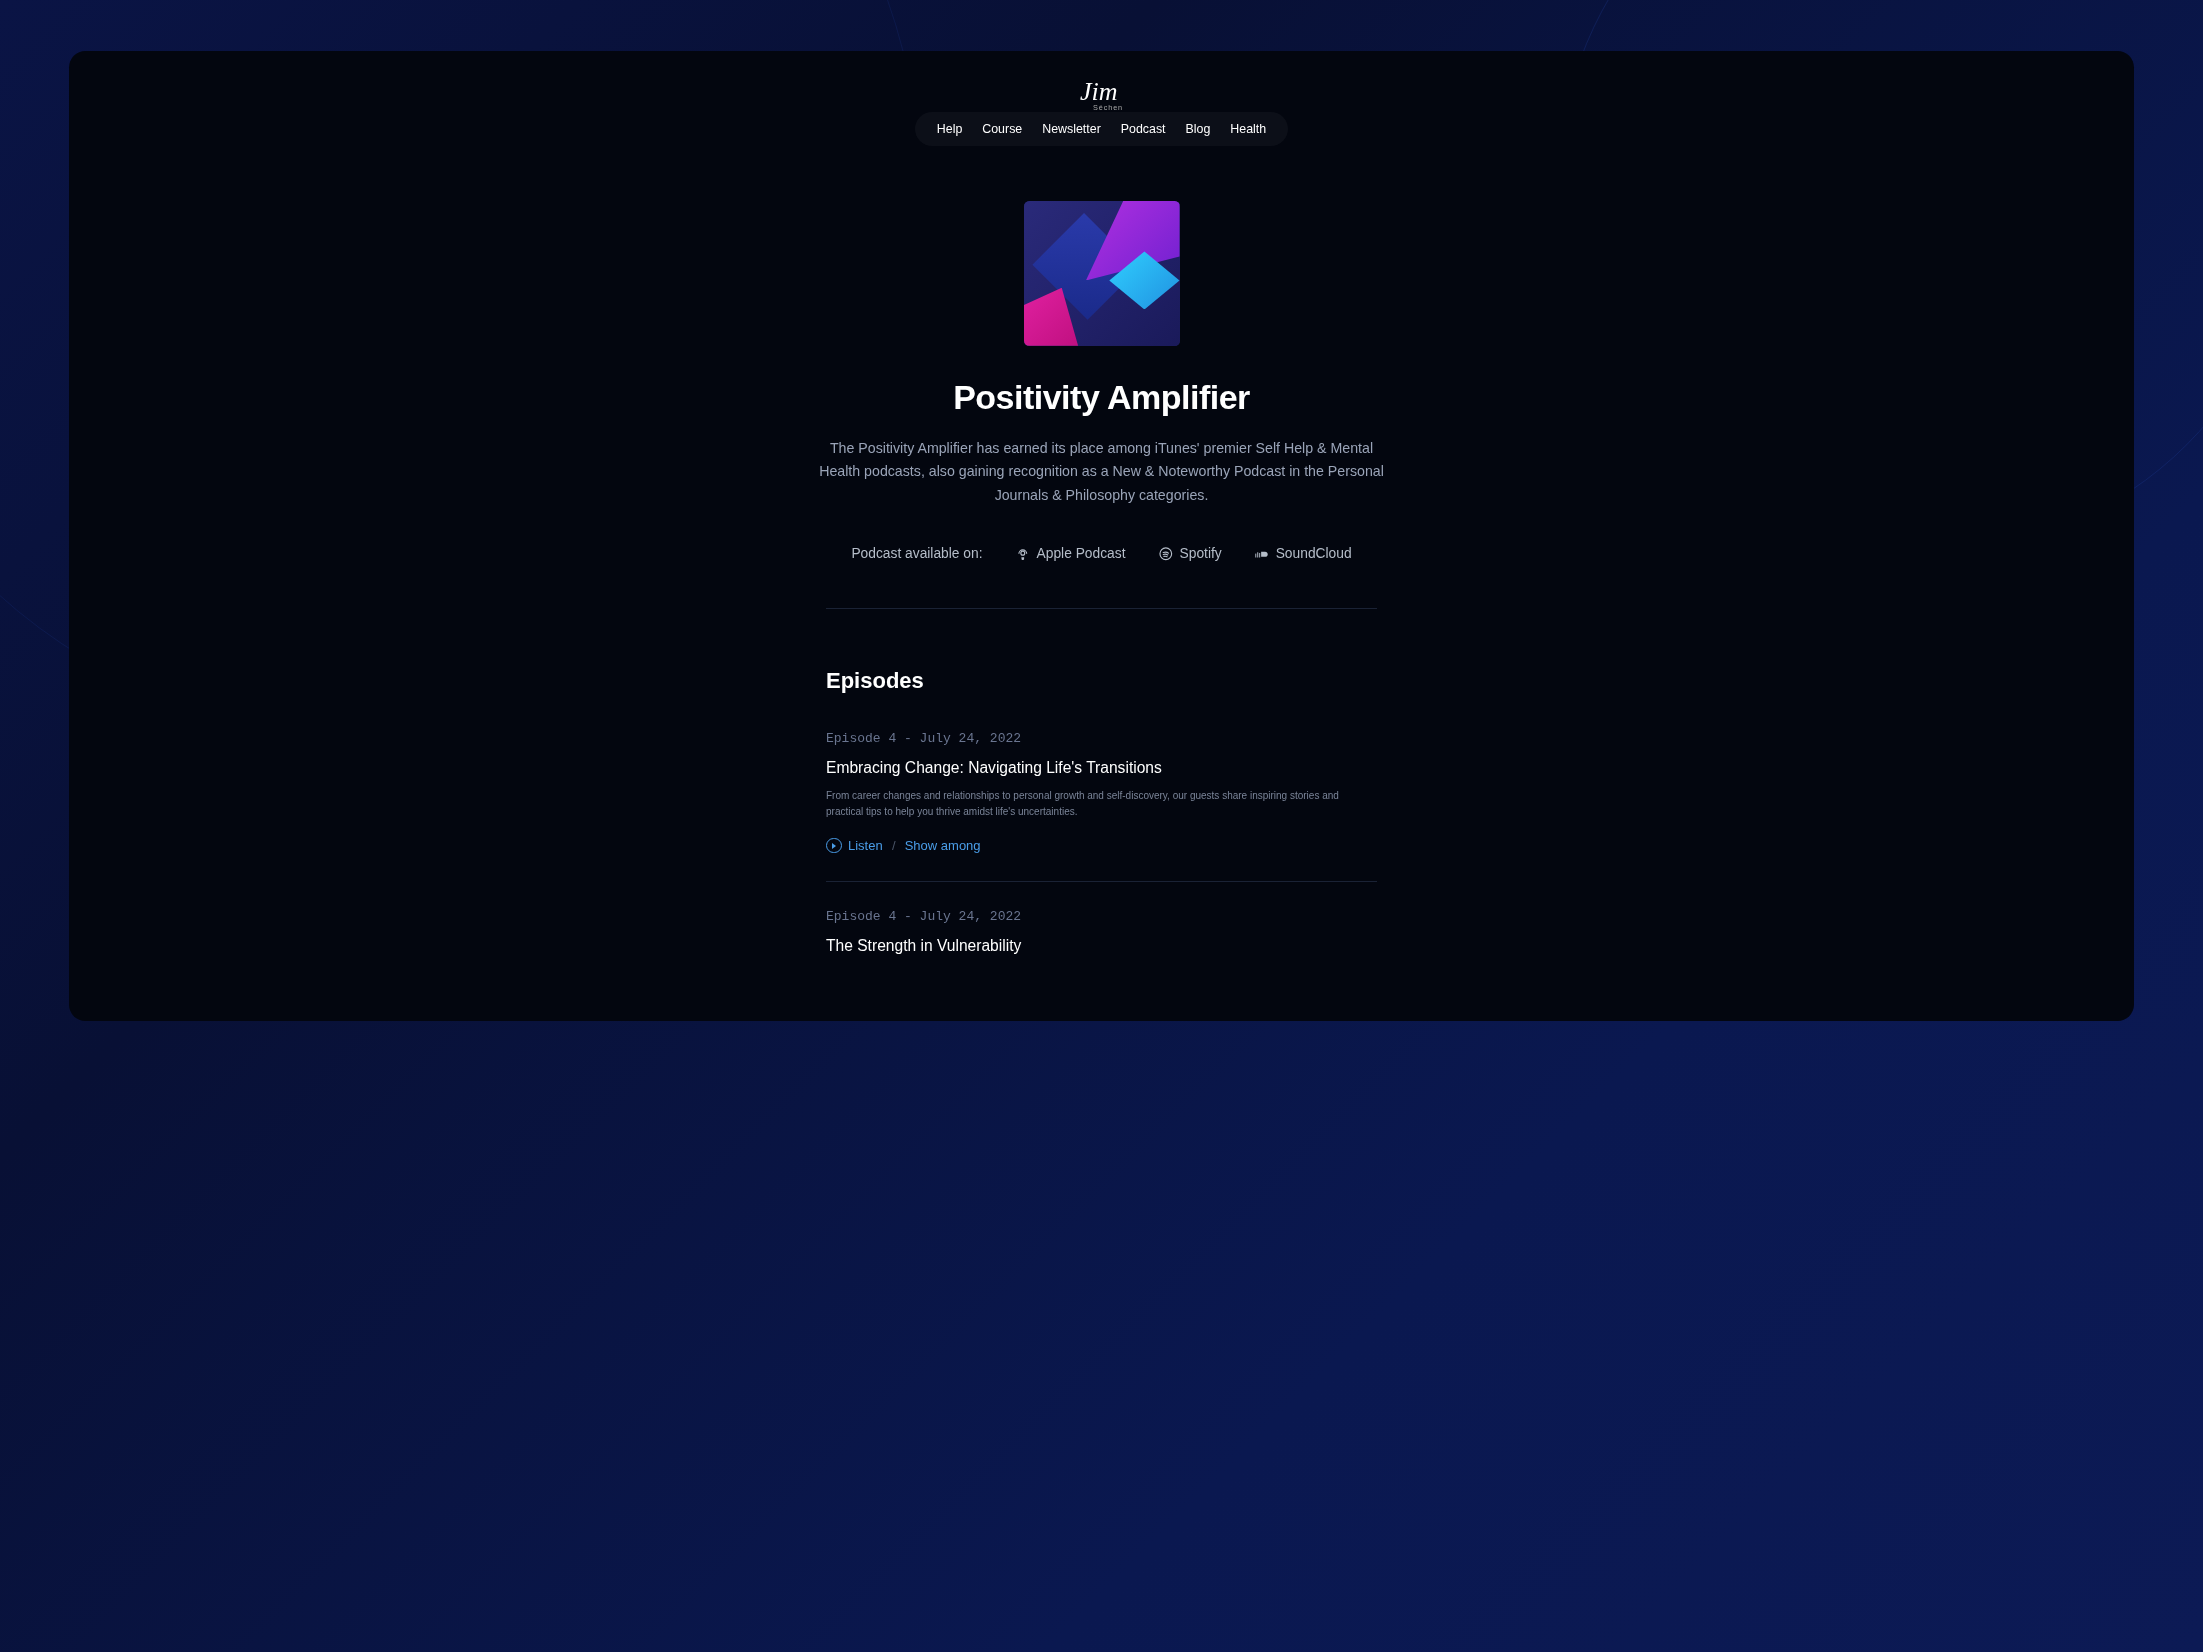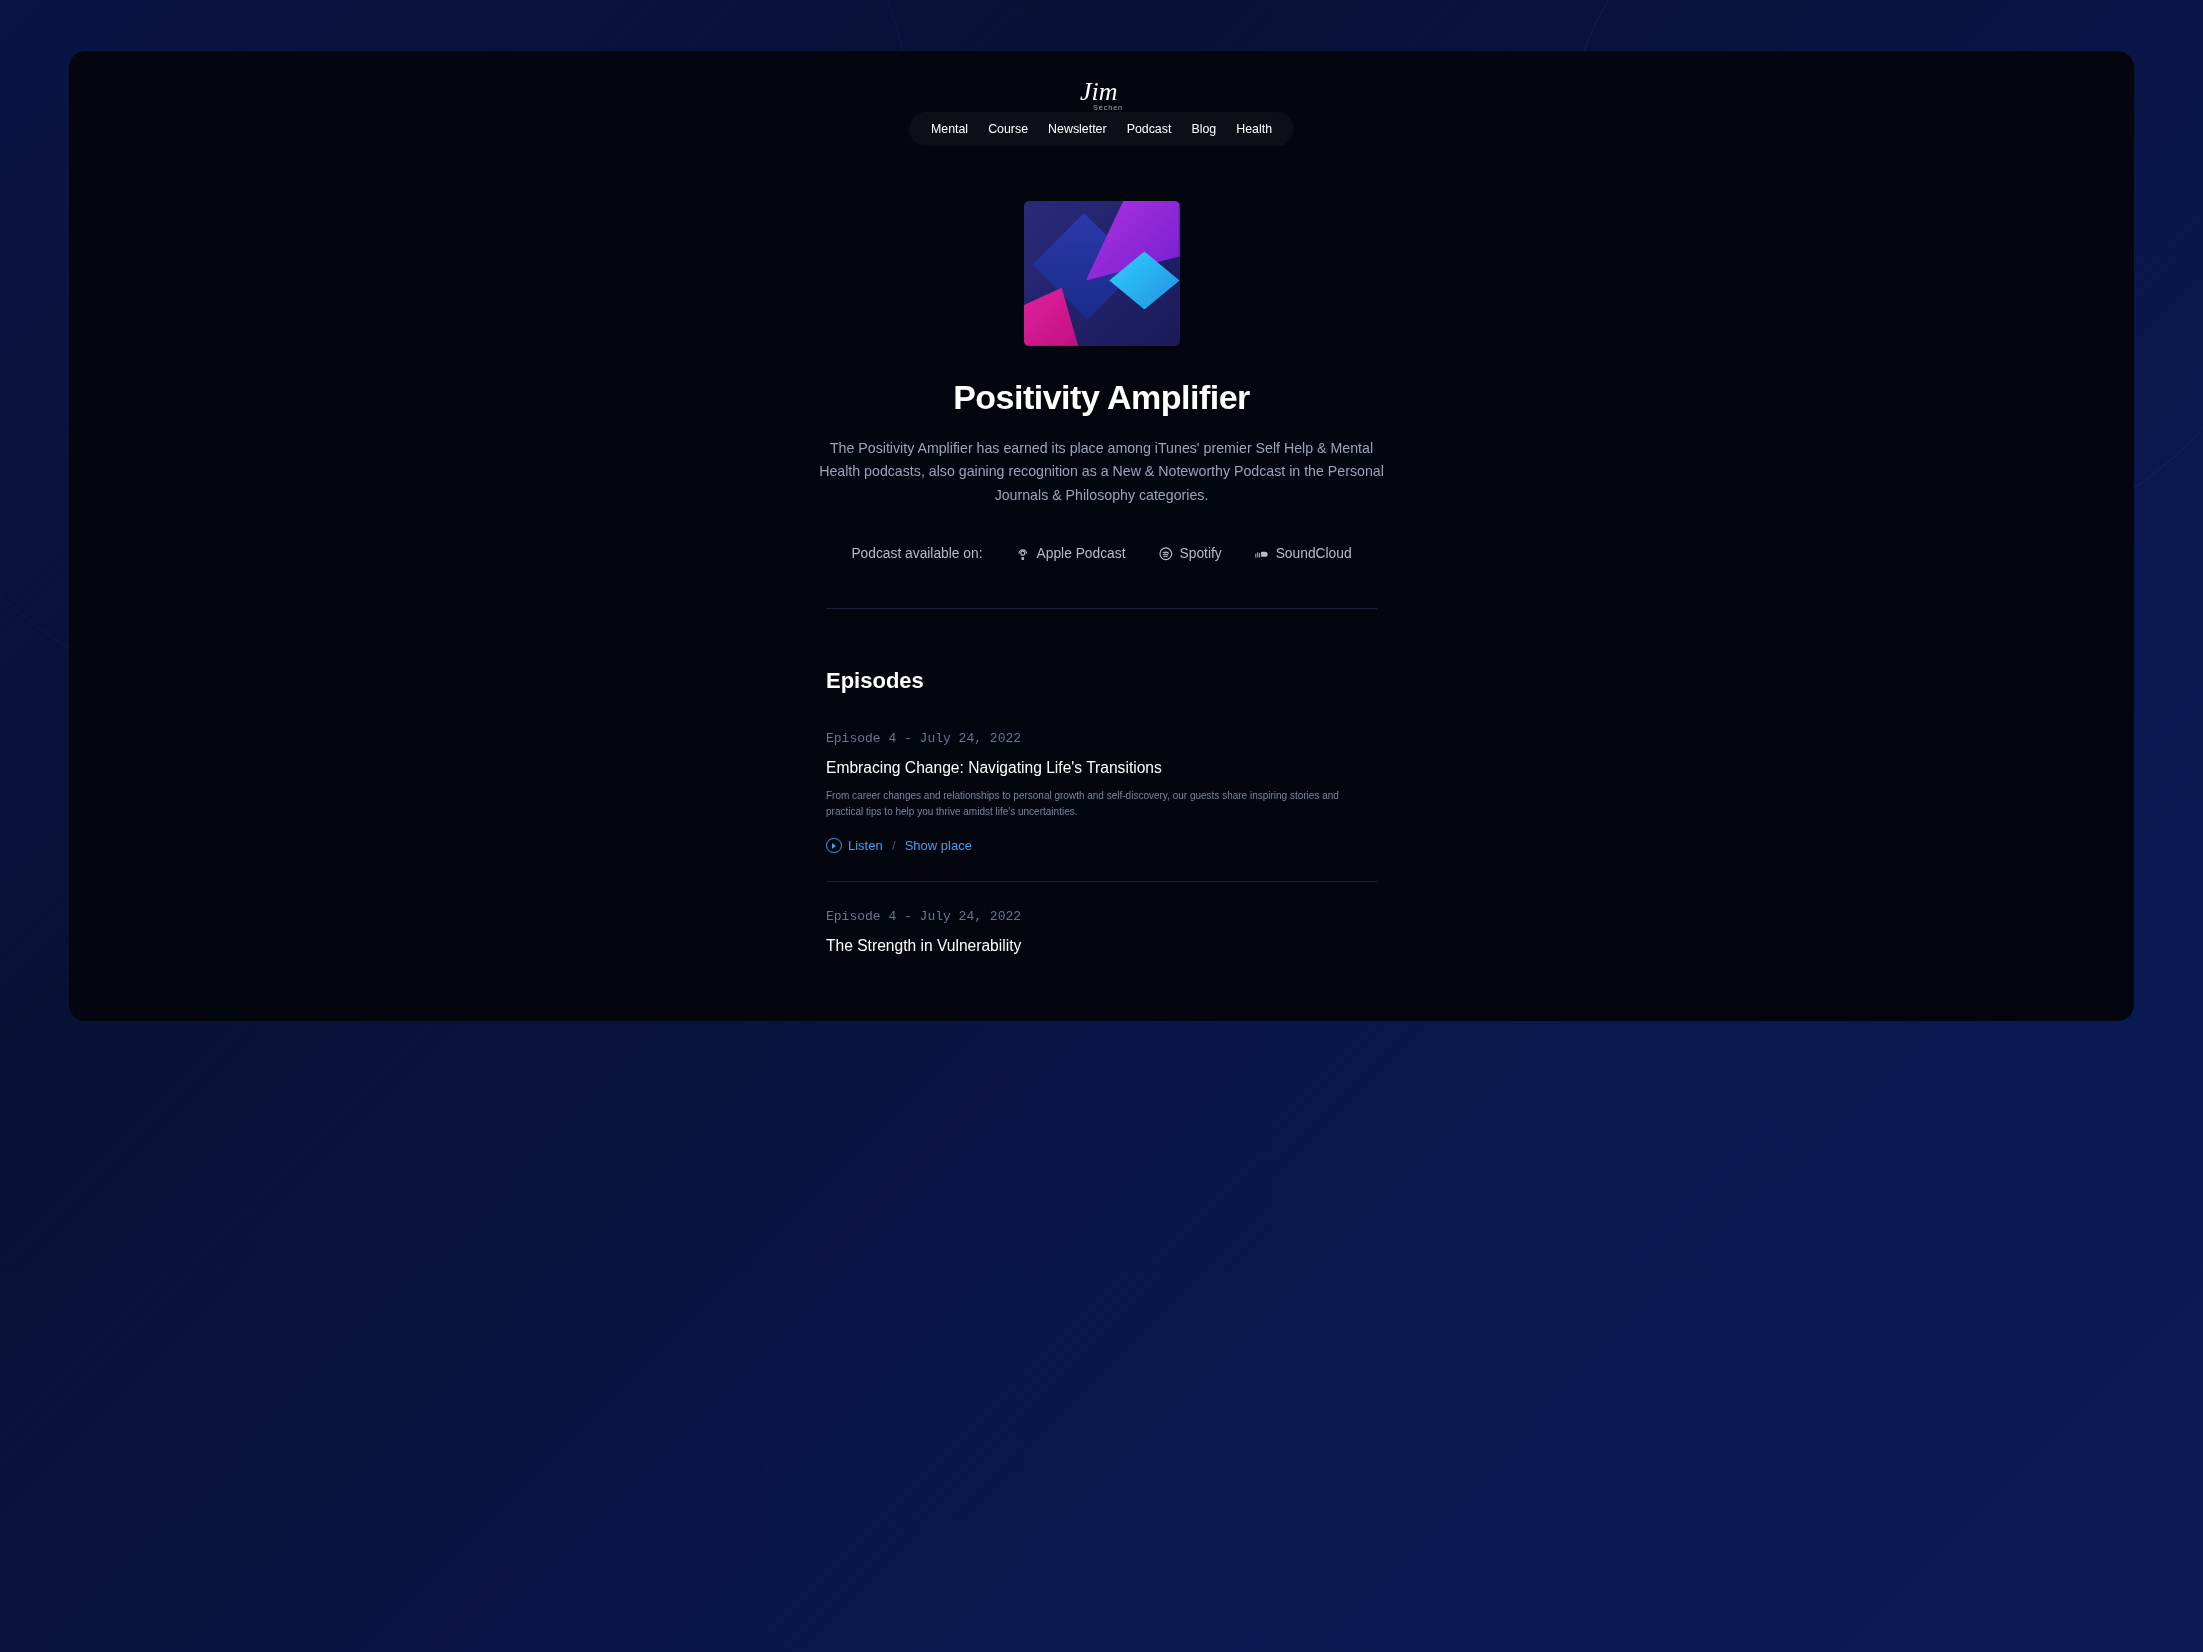--- a/index.html
+++ b/index.html
@@ -245,21 +245,21 @@
 <body>
 
 <div class="app-card">
 
   <header class="header">
     <div class="logo">
       <span class="logo-script">Jim</span>
       <span class="logo-sub">Séchen</span>
     </div>
     <nav class="nav">
-      <a class="nav-item">Mental</a>
+      <a class="nav-item">Help</a>
       <a class="nav-item">Course</a>
       <a class="nav-item">Newsletter</a>
       <a class="nav-item">Podcast</a>
       <a class="nav-item">Blog</a>
       <a class="nav-item">Health</a>
     </nav>
   </header>
 
   <section class="hero">
     <div class="podcast-art">
@@ -319,21 +319,21 @@
     <article class="episode">
       <div class="episode-meta">Episode 4 - July 24, 2022</div>
       <h3 class="episode-title">Embracing Change: Navigating Life's Transitions</h3>
       <p class="episode-desc">From career changes and relationships to personal growth and self-discovery, our guests share inspiring stories and practical tips to help you thrive amidst life's uncertainties.</p>
       <div class="episode-actions">
         <a class="listen-btn">
           <span class="play-icon"></span>
           <span>Listen</span>
         </a>
         <span class="action-sep">/</span>
-        <a class="show-notes">Show place</a>
+        <a class="show-notes">Show among</a>
       </div>
     </article>
 
     <article class="episode" style="border-bottom:none;margin-bottom:0;padding-bottom:0">
       <div class="episode-meta">Episode 4 - July 24, 2022</div>
       <h3 class="episode-title">The Strength in Vulnerability</h3>
     </article>
 
   </section>
 

